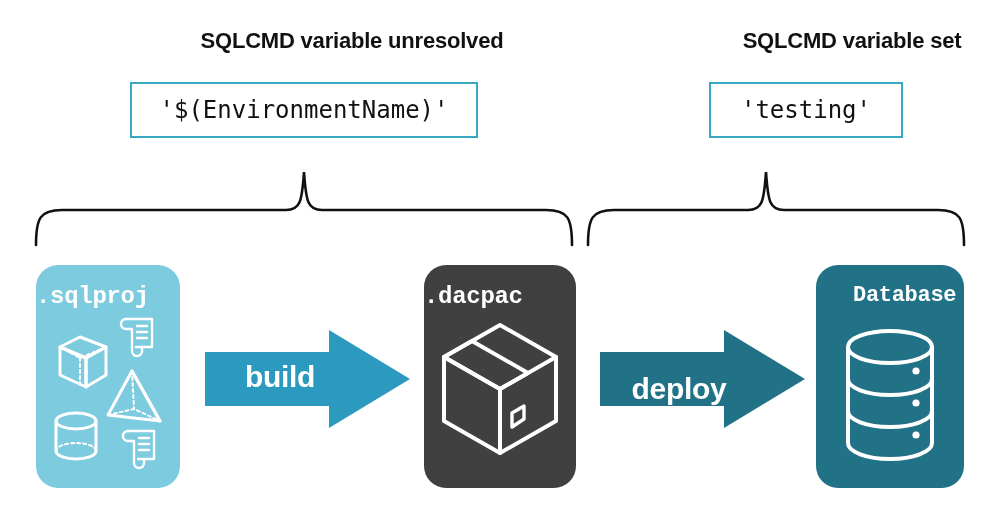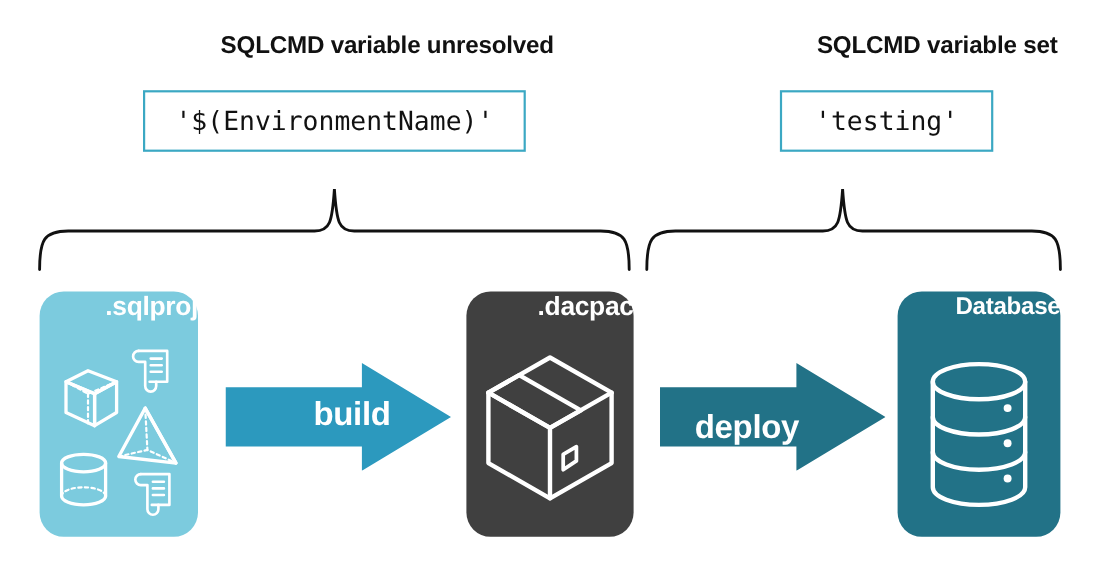--- a/index.html
+++ b/index.html
@@ -46,47 +46,48 @@
 
   
   .card{
     position:absolute;
     border-radius:22px;
     box-sizing:border-box;
   }
   .card-title{
     position:absolute;
     left:0;right:0;
-    top:0;
-    text-align:right;
+    top:18px;
+    text-align:left;
     color:#ffffff;
     font-weight:bold;
     font-size:24px;
     letter-spacing:-0.3px;
+    font-family:Liberation Mono, monospace;
   }
   #card-sqlproj{left:36px;top:265px;width:144px;height:223px;background:#7CCBDE;}
   #card-dacpac{left:424px;top:265px;width:152px;height:223px;background:#404040;}
   #card-database{left:816px;top:265px;width:148px;height:223px;background:#227287;}
   #card-database .card-title{font-size:22px;padding-left:37px;}
 
   .card-art{position:absolute;left:0;top:46px;width:100%;height:172px;}
 
   
   .arrow{position:absolute;}
   #arrow-build{left:205px;top:330px;width:205px;height:98px;}
   #arrow-deploy{left:600px;top:330px;width:205px;height:98px;}
   .arrow-label{
     position:absolute;
     color:#ffffff;
     font-weight:bold;
     font-size:30px;
     letter-spacing:-0.3px;
     pointer-events:none;
   }
-  #label-build{left:205px;top:360px;width:150px;text-align:center;margin-left:40px;}
+  #label-build{left:205px;top:360px;width:150px;text-align:center;}
   #label-deploy{left:600px;top:372px;width:158px;text-align:center;}
 </style>
 </head>
 <body>
 
 <div class="stage">
 
   <div class="heading" id="heading-left">SQLCMD variable unresolved</div>
   <div class="heading" id="heading-right">SQLCMD variable set</div>
 

